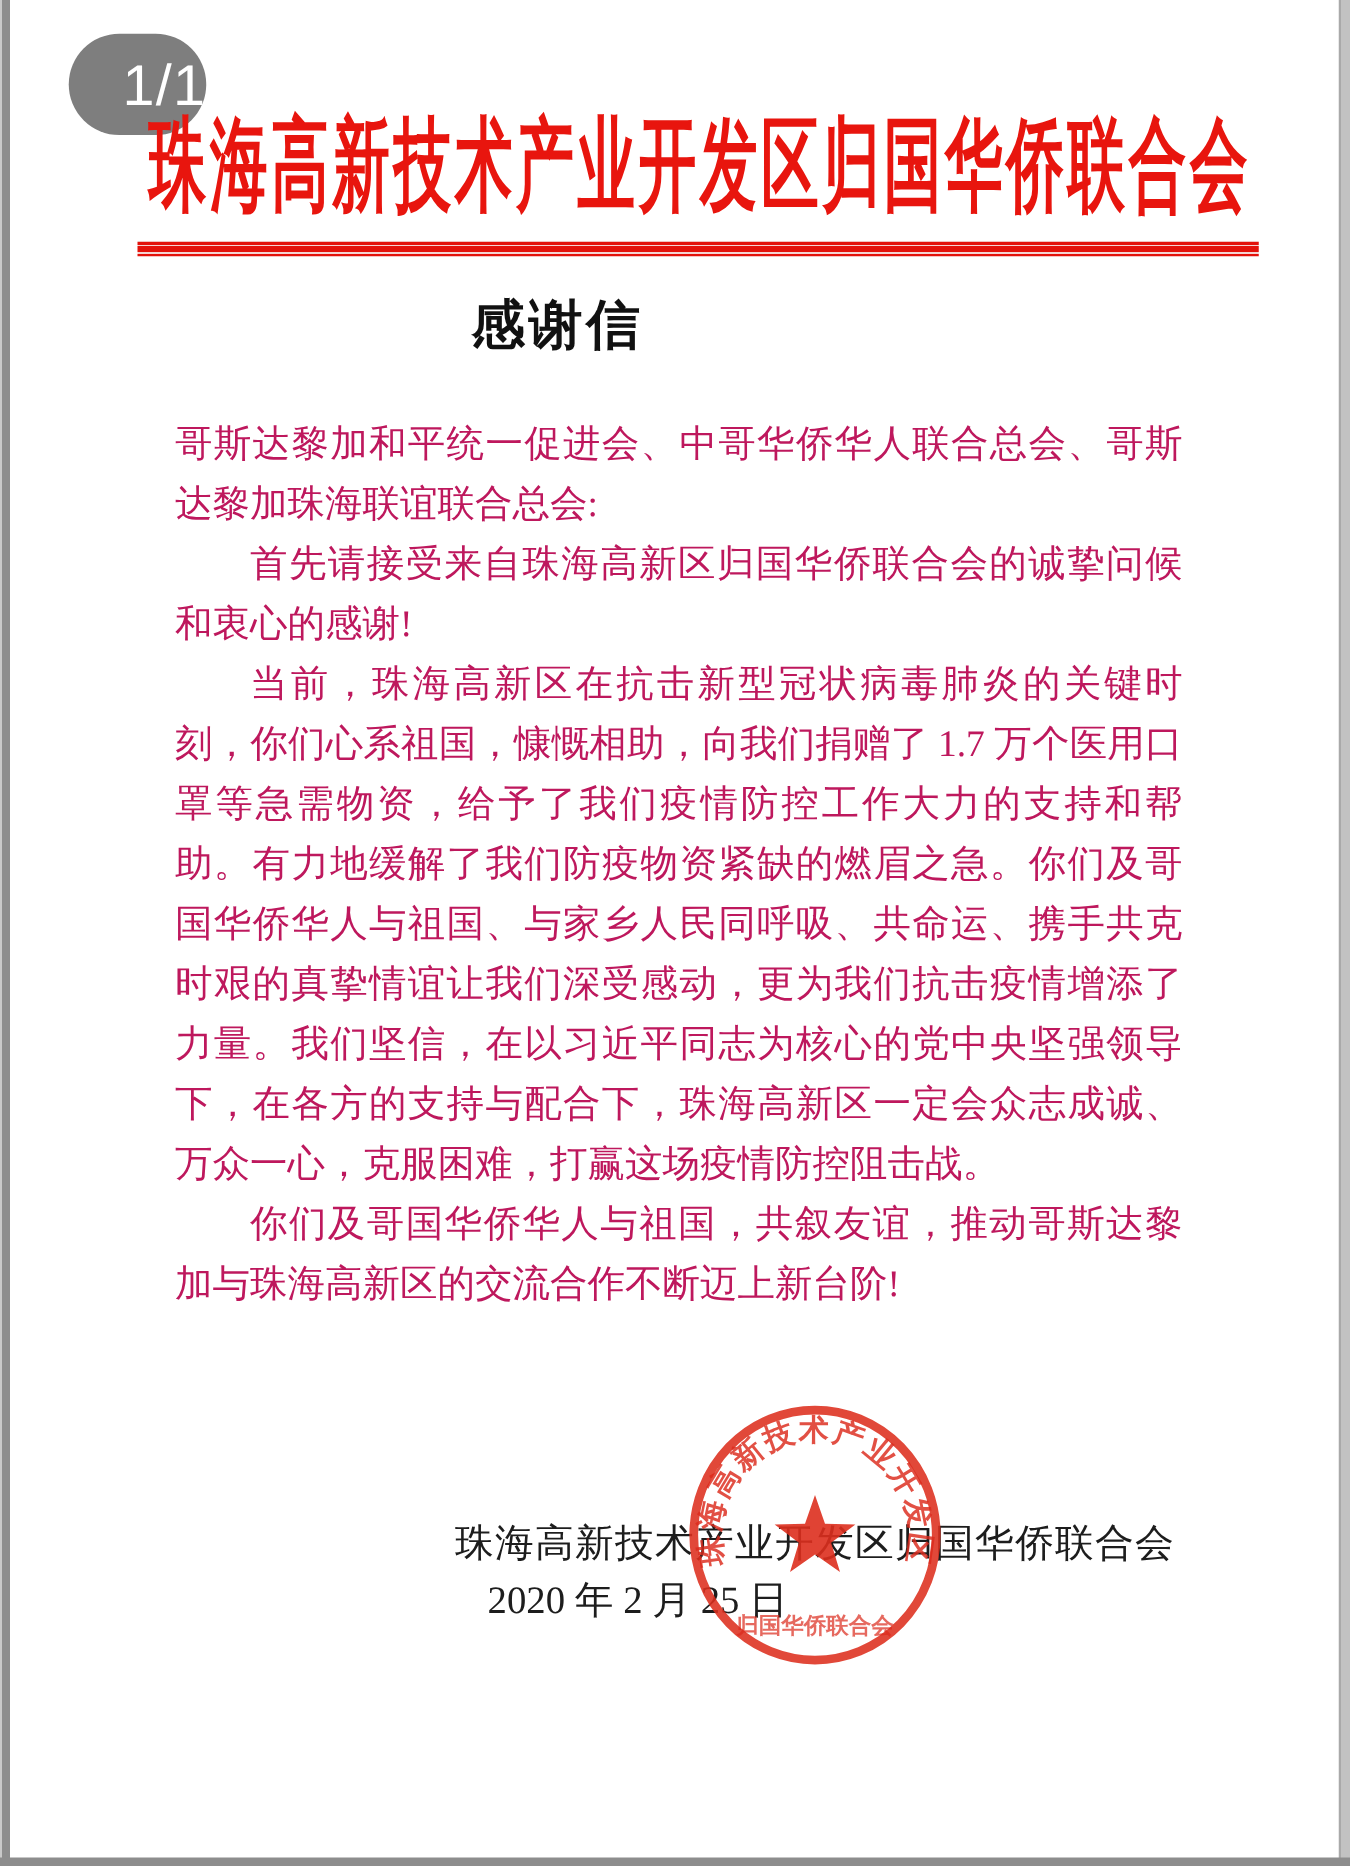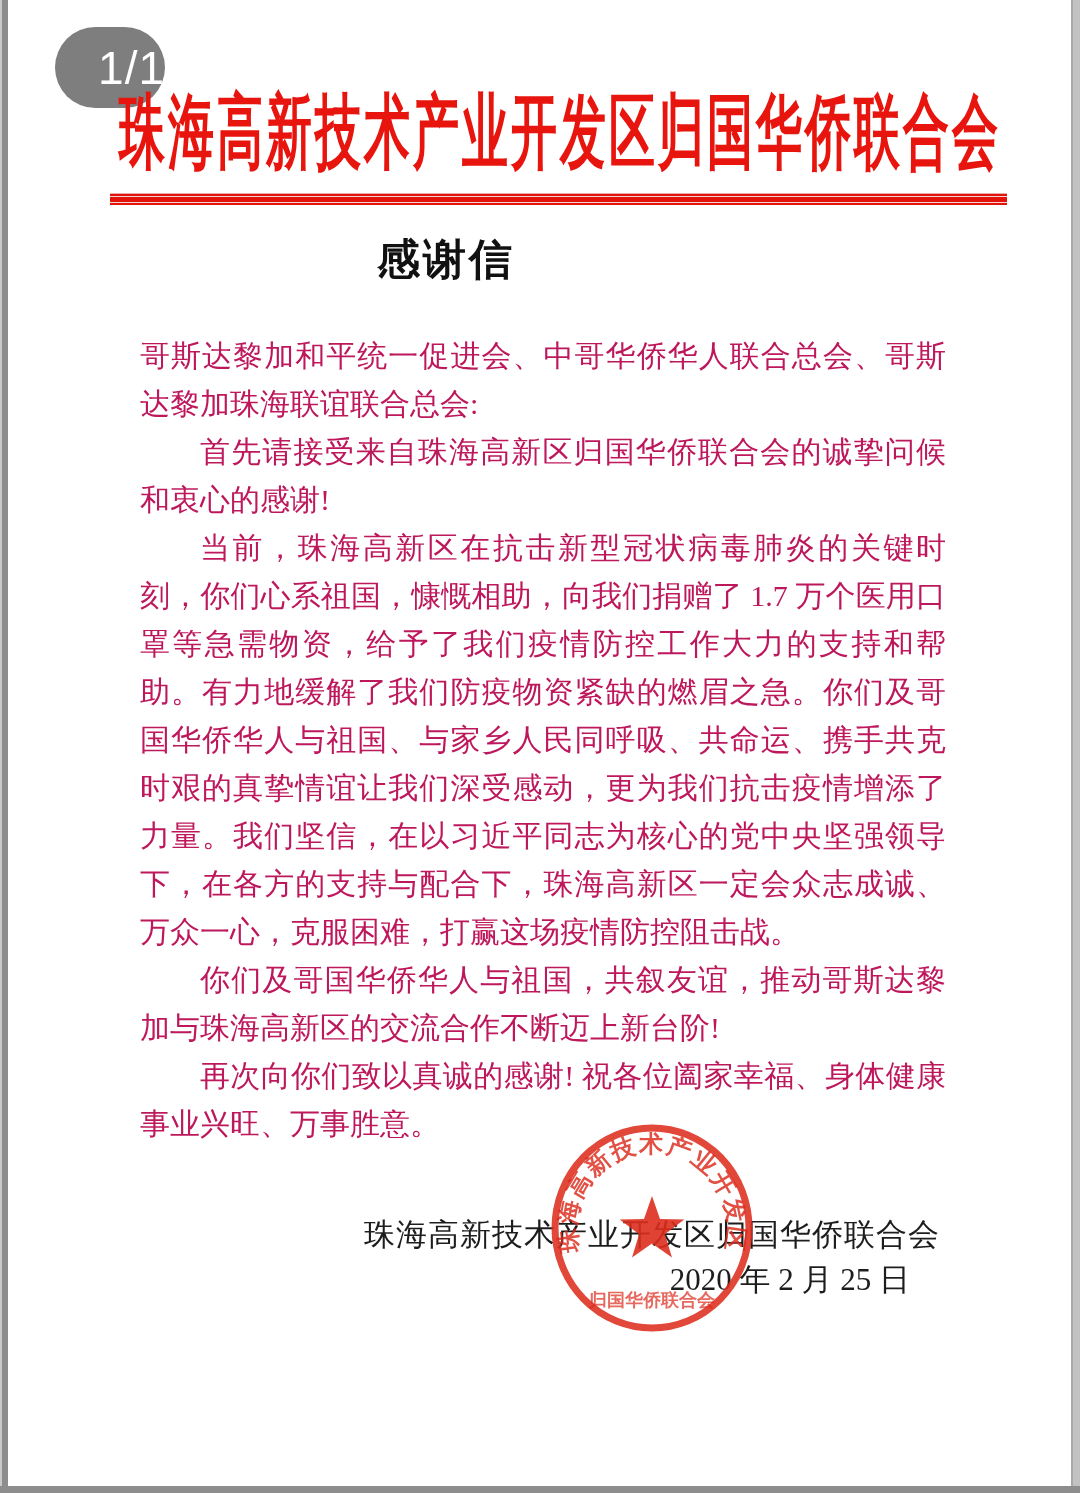--- a/index.html
+++ b/index.html
@@ -78,21 +78,21 @@
   .signature {
     position: absolute; left: 140px; top: 1211px; width: 800px;
     text-align: right;
     color: #1d1d1d;
     font-size: 31px;
     line-height: 48px;
     letter-spacing: 1px;
   }
   .letter-date {
     position: absolute; left: 390px; top: 1256px; width: 520px;
-    text-align: right;
+    text-align: left;
     color: #1d1d1d;
     font-size: 31px;
     line-height: 48px;
   }
   
   .seal {
     position: absolute; left: 544px; top: 1118px;
     width: 216px; height: 220px;
     pointer-events: none;
   }
@@ -112,21 +112,20 @@
 
 <div class="head-rule"></div>
 
 <div class="letter-title">感谢信</div>
 
 <div class="letter-body">
   <p>哥斯达黎加和平统一促进会、中哥华侨华人联合总会、哥斯达黎加珠海联谊联合总会:</p>
   <p class="indent">首先请接受来自珠海高新区归国华侨联合会的诚挚问候和衷心的感谢!</p>
   <p class="indent">当前，珠海高新区在抗击新型冠状病毒肺炎的关键时刻，你们心系祖国，慷慨相助，向我们捐赠了 1.7 万个医用口罩等急需物资，给予了我们疫情防控工作大力的支持和帮助。有力地缓解了我们防疫物资紧缺的燃眉之急。你们及哥国华侨华人与祖国、与家乡人民同呼吸、共命运、携手共克时艰的真挚情谊让我们深受感动，更为我们抗击疫情增添了力量。我们坚信，在以习近平同志为核心的党中央坚强领导下，在各方的支持与配合下，珠海高新区一定会众志成诚、万众一心，克服困难，打赢这场疫情防控阻击战。</p>
   <p class="indent">你们及哥国华侨华人与祖国，共叙友谊，推动哥斯达黎加与珠海高新区的交流合作不断迈上新台阶!</p>
-  <p class="indent">再次向你们致以真诚的感谢! 祝各位阖家幸福、身体健康事业兴旺、万事胜意。</p>
 </div>
 
 <div class="signature">珠海高新技术产业开发区归国华侨联合会</div>
 
 <div class="letter-date">2020 年 2 月 25 日</div>
 
 <svg class="seal" viewBox="0 0 216 220" xmlns="http://www.w3.org/2000/svg">
   <defs>
     <path id="seal-arc" d="M 36.6 136 A 76 76 0 1 1 179.4 136" fill="none"></path>
   </defs>

